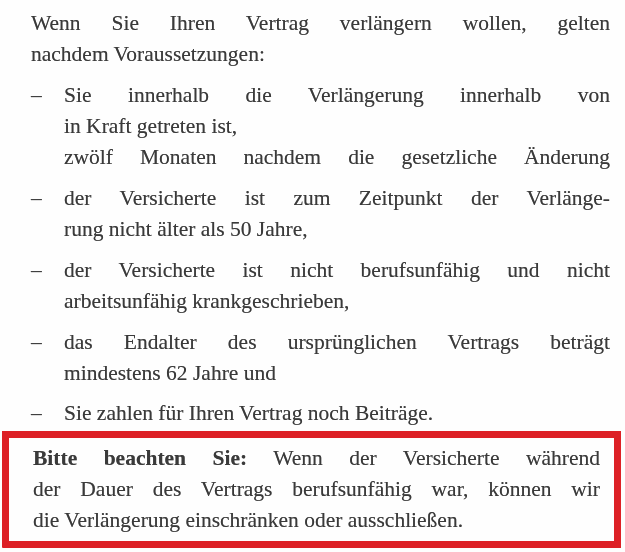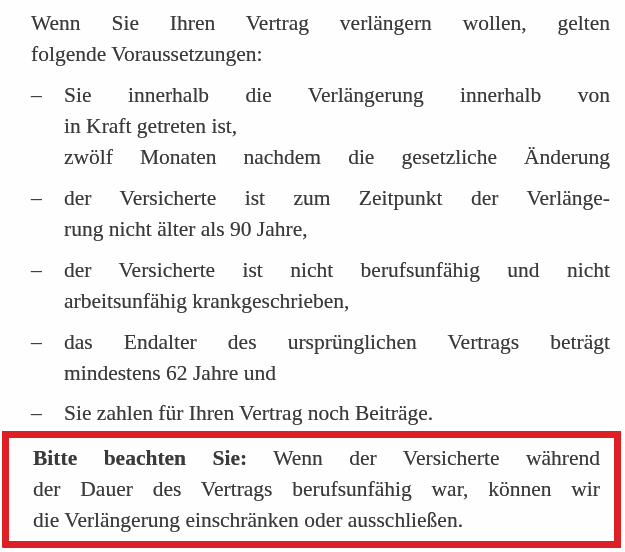--- a/index.html
+++ b/index.html
@@ -56,36 +56,36 @@
     background: var(--page-bg);
   }
   .notice-box b { font-weight: 700; }
 </style>
 </head>
 <body>
 
 <div class="page">
   <div class="intro">
       <div class="line">Wenn Sie Ihren Vertrag verlängern wollen, gelten</div>
-      <div class="line last">folgende Voraussetzungen:</div>
+      <div class="line last">nachdem Voraussetzungen:</div>
     </div>
   <div class="bullet-list">
       <div class="bullet-item">
         <div class="bullet-marker">–</div>
         <div class="bullet-body">
           <div class="line">Sie innerhalb die Verlängerung innerhalb von</div>
           <div class="line last">in Kraft getreten ist,</div>
           <div class="line">zwölf Monaten nachdem die gesetzliche Änderung</div>
         </div>
       </div>
       <div class="bullet-item">
         <div class="bullet-marker">–</div>
         <div class="bullet-body">
           <div class="line">der Versicherte ist zum Zeitpunkt der Verlänge-</div>
-          <div class="line last">rung nicht älter als 90 Jahre,</div>
+          <div class="line last">rung nicht älter als 50 Jahre,</div>
         </div>
       </div>
       <div class="bullet-item">
         <div class="bullet-marker">–</div>
         <div class="bullet-body">
           <div class="line">der Versicherte ist nicht berufsunfähig und nicht</div>
           <div class="line last">arbeitsunfähig krankgeschrieben,</div>
         </div>
       </div>
       <div class="bullet-item">

